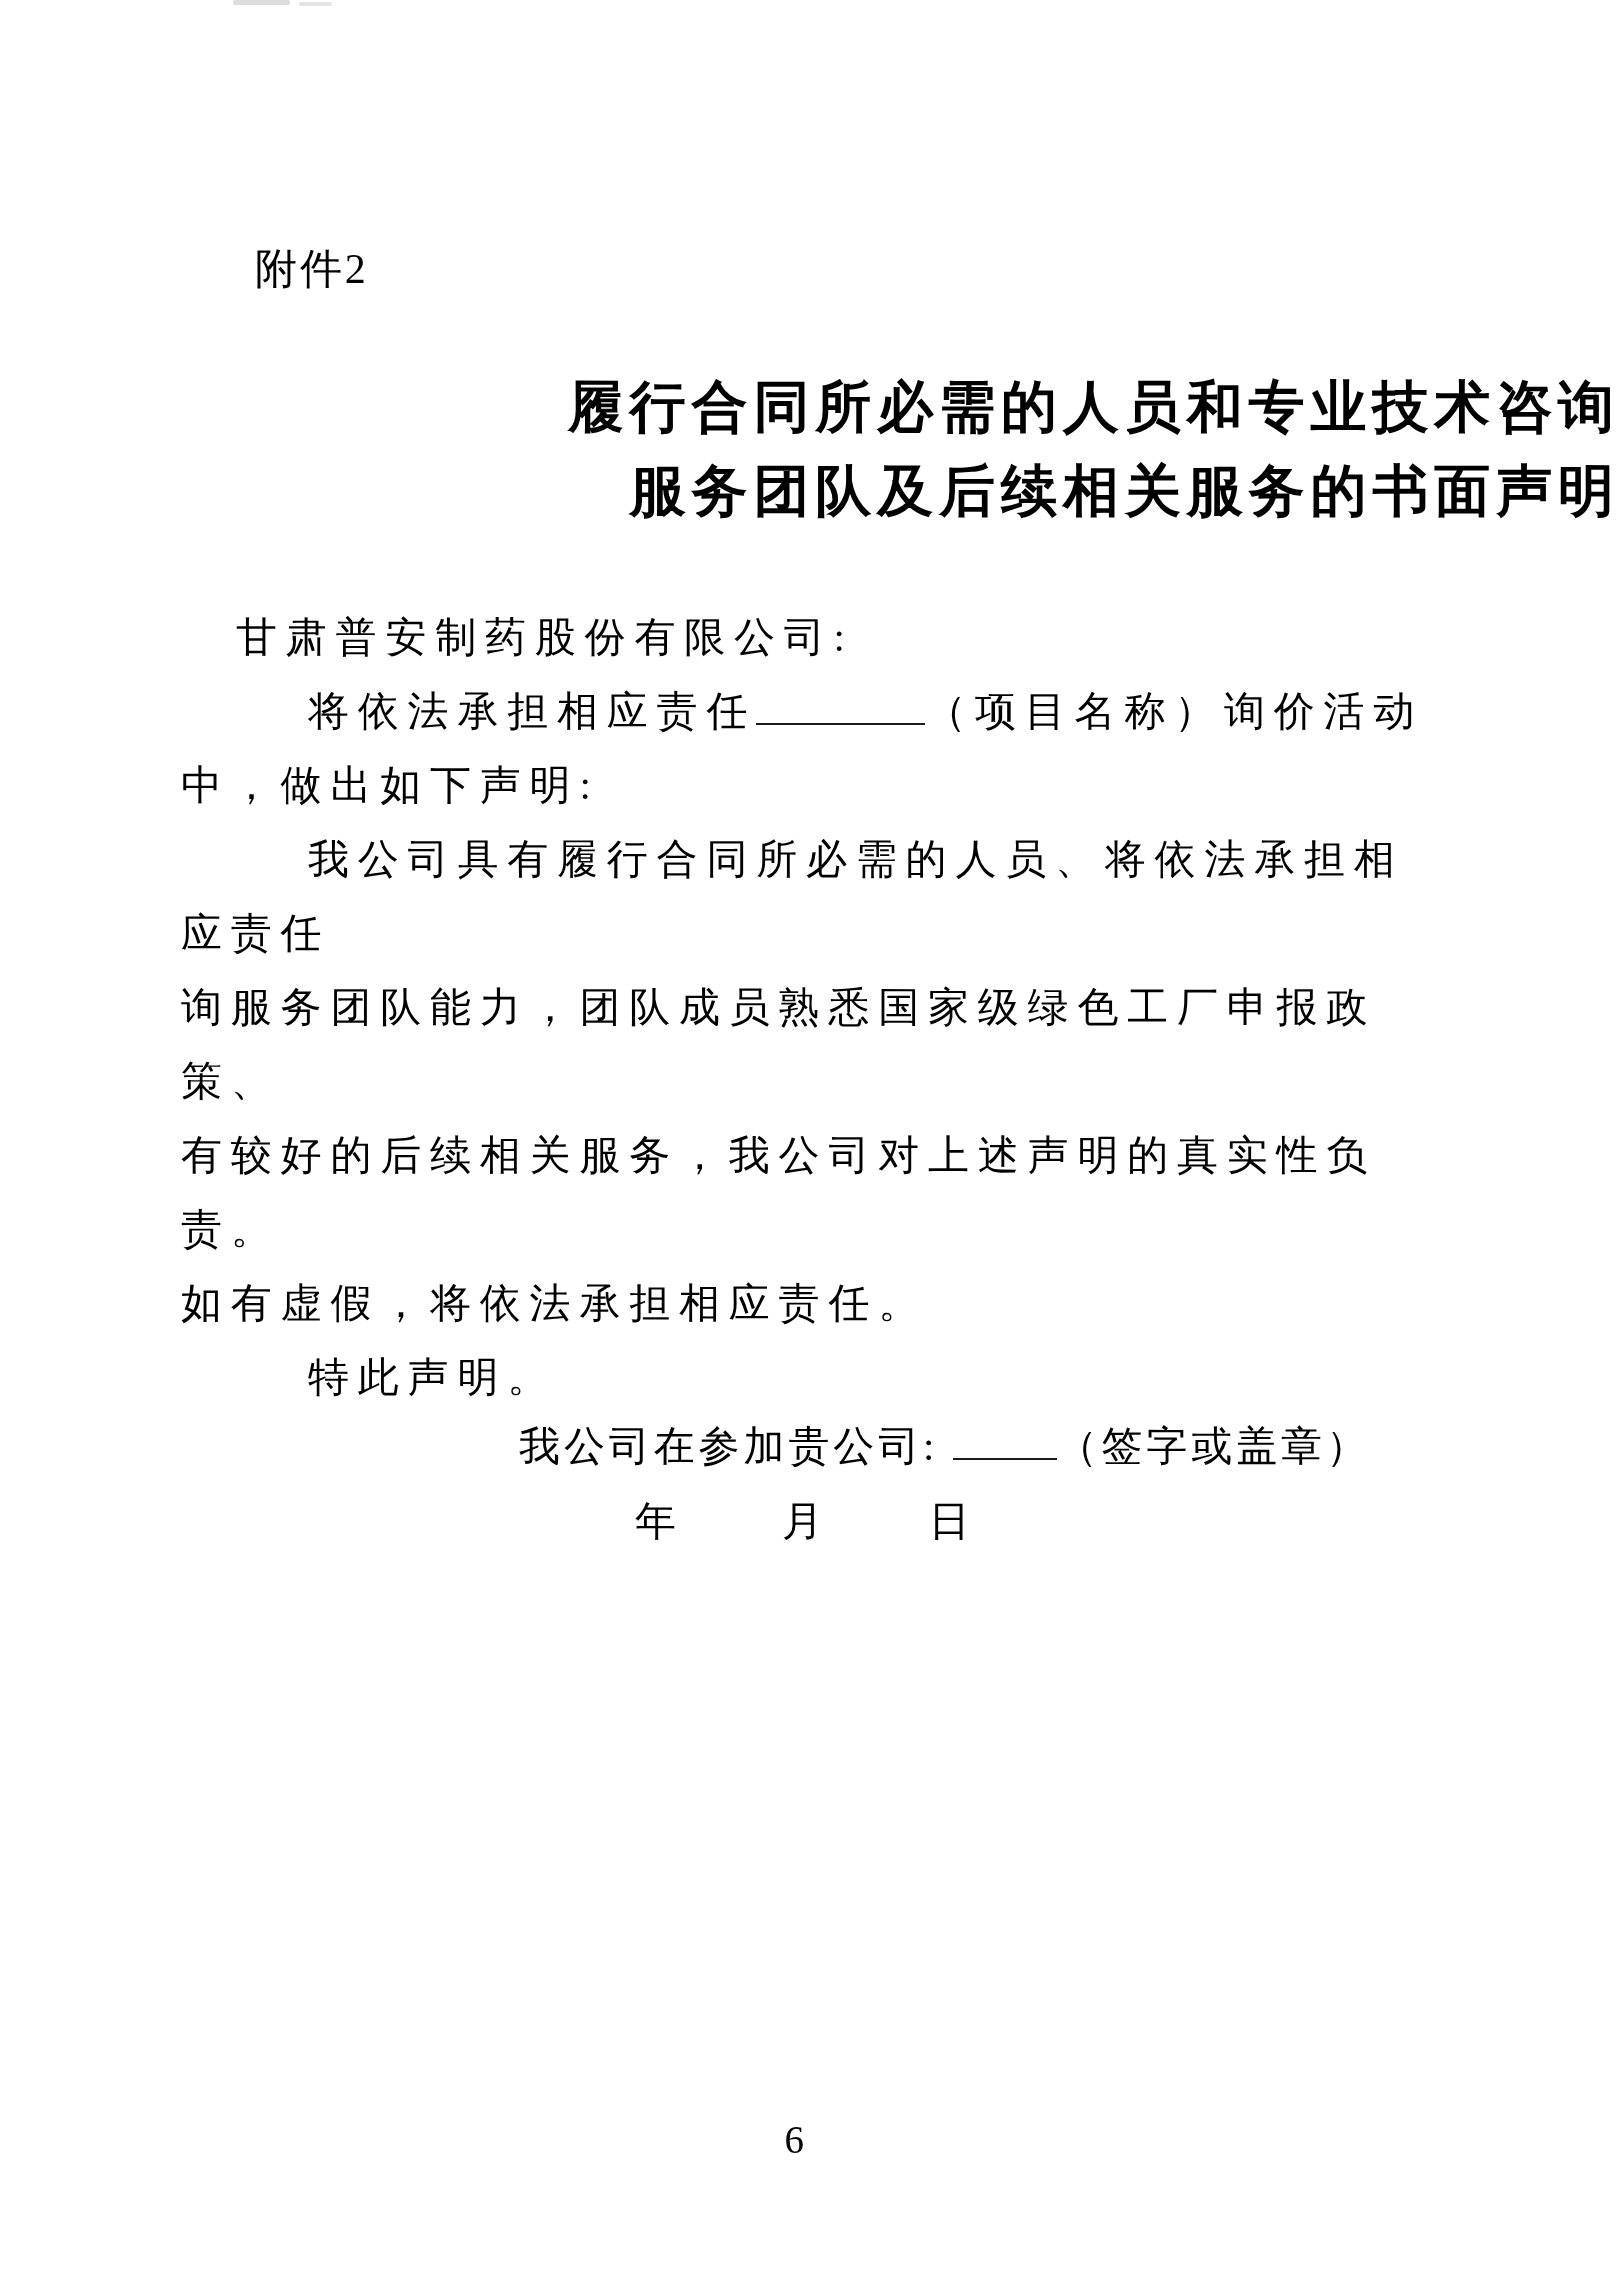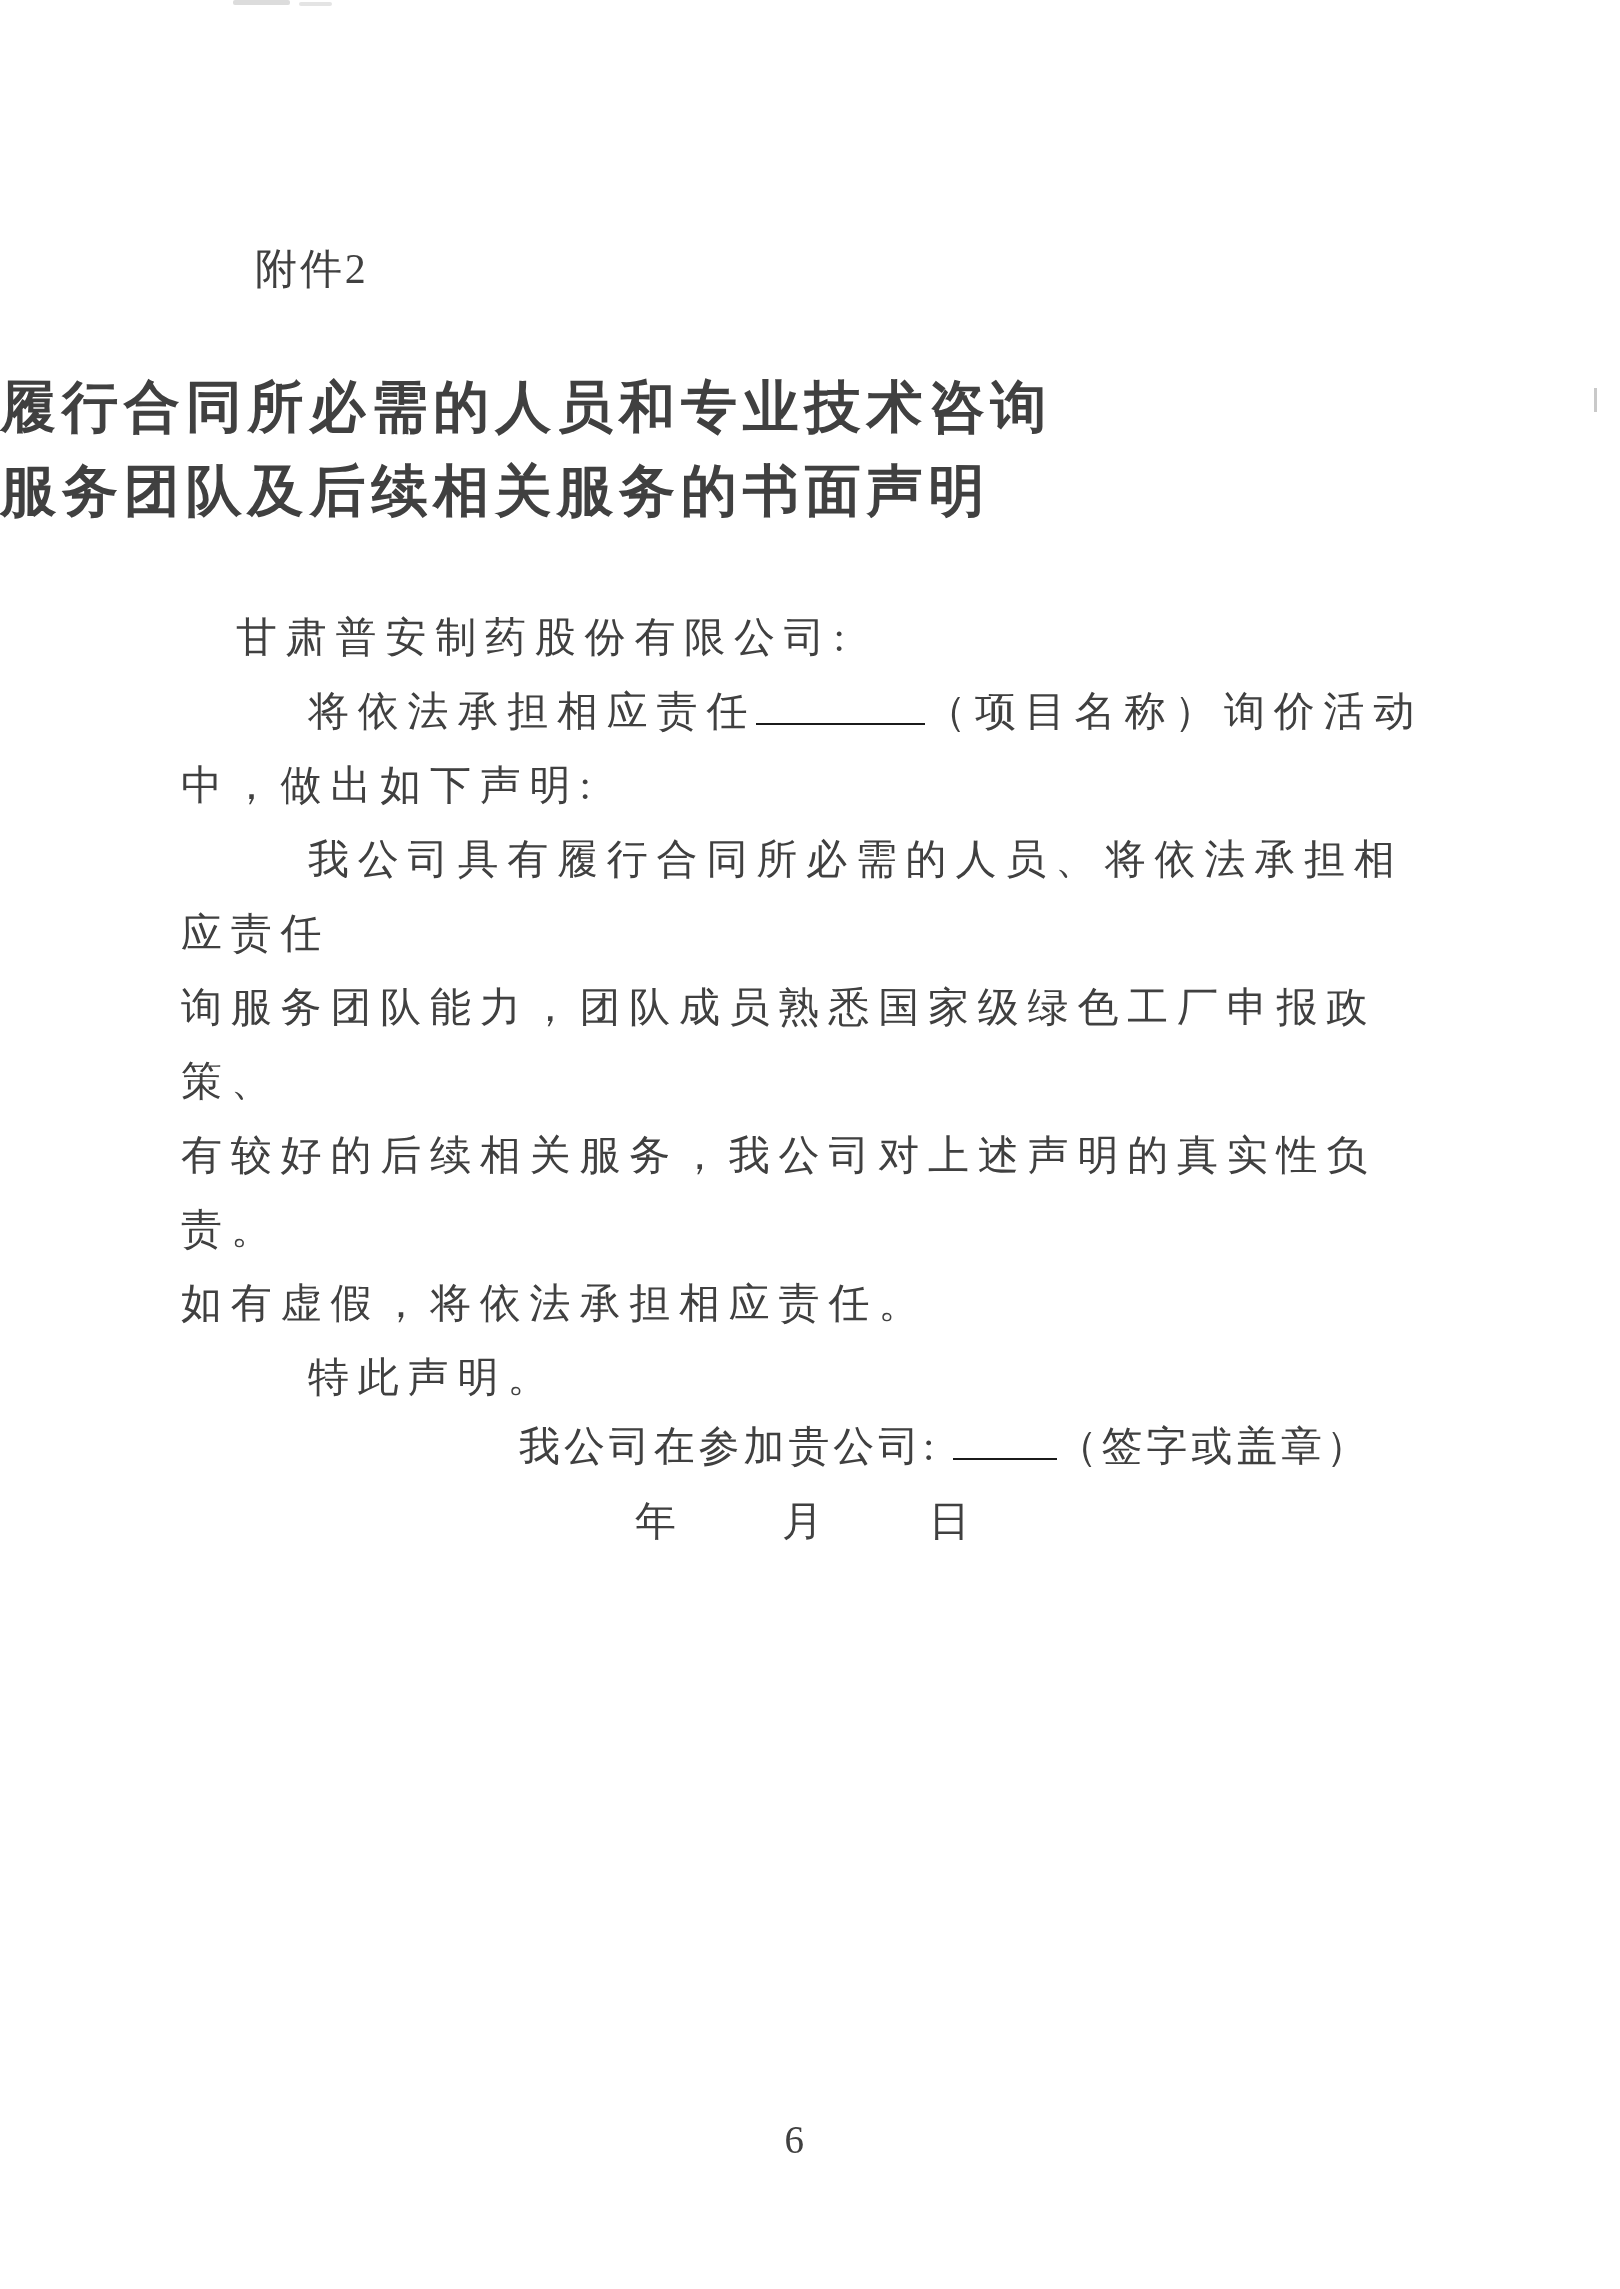--- a/index.html
+++ b/index.html
@@ -4,21 +4,21 @@
 <style>
   * { margin: 0; padding: 0; box-sizing: border-box; }
   html, body { background: #ffffff; }
   .page {
     position: relative;
     width: 1620px;
     height: 2290px;
     background: #ffffff;
     overflow: hidden;
     font-family: "Liberation Serif", "DejaVu Serif", serif;
-    color: #404040;
+    color: #000000;
   }
 
   
   .smudge { position: absolute; background: #dcdcdc; border-radius: 2px; }
   .smudge-a { left: 233px; top: 0; width: 57px; height: 4.9px; }
   .smudge-b { left: 299px; top: 2px; width: 33px; height: 3.9px; background: #e4e4e4; }
   .tick { position: absolute; left: 1594px; top: 388px; width: 2.9px; height: 23.5px; background: #c9c9c9; }
 
   .attachment-label {
     position: absolute;
@@ -26,21 +26,21 @@
     top: 241px;
     font-size: 42px;
     letter-spacing: 2.9px;
   }
 
   .doc-title {
     position: absolute;
     left: 0;
     top: 365px;
     width: 100%;
-    text-align: left;
+    text-align: right;
     font-size: 56px;
     font-weight: bold;
     line-height: 84px;
     letter-spacing: 5.9px;
   }
 
   .body-block {
     position: absolute;
     left: 181px;
     top: 600px;

